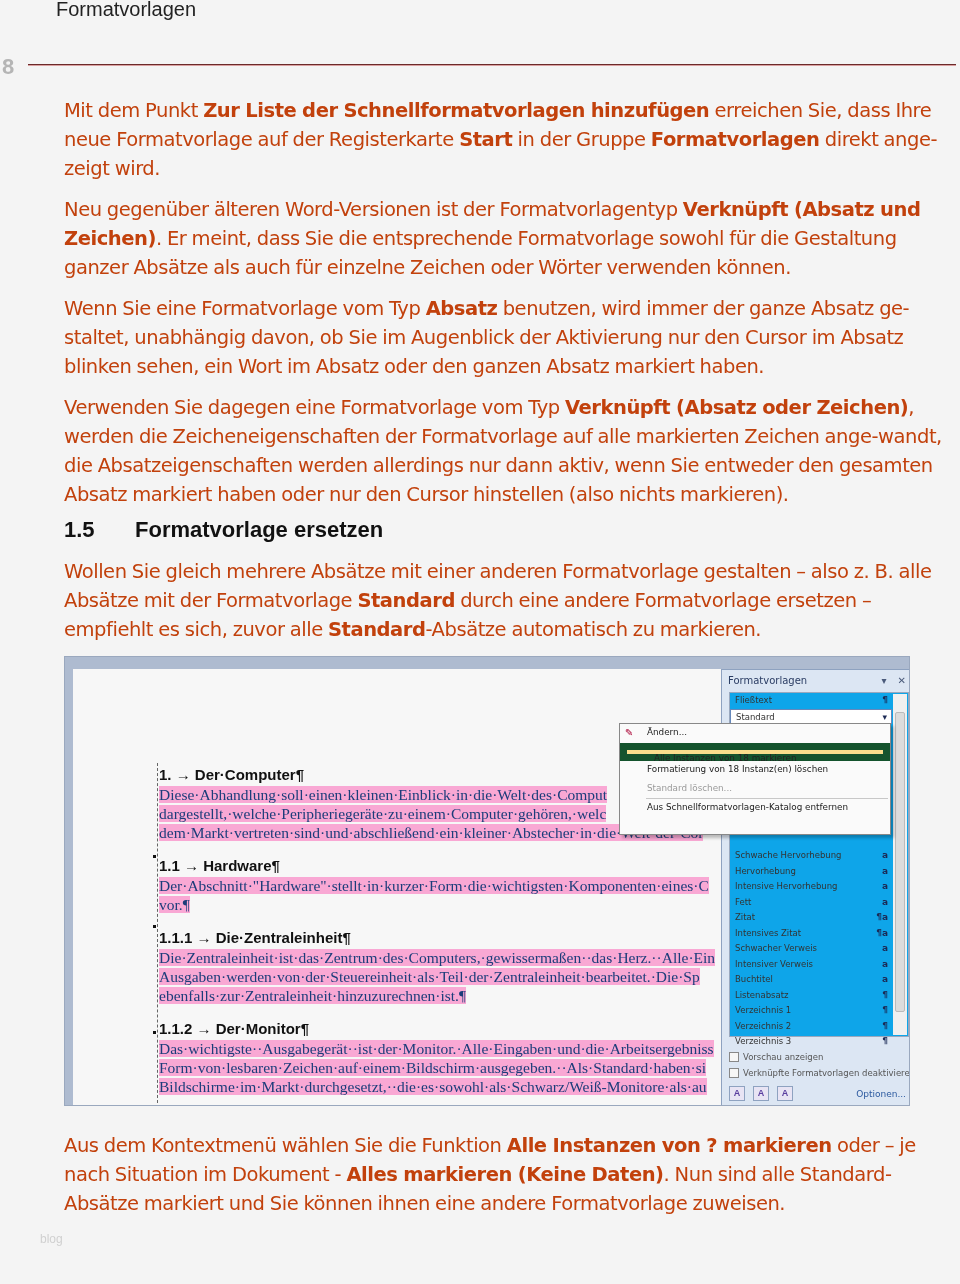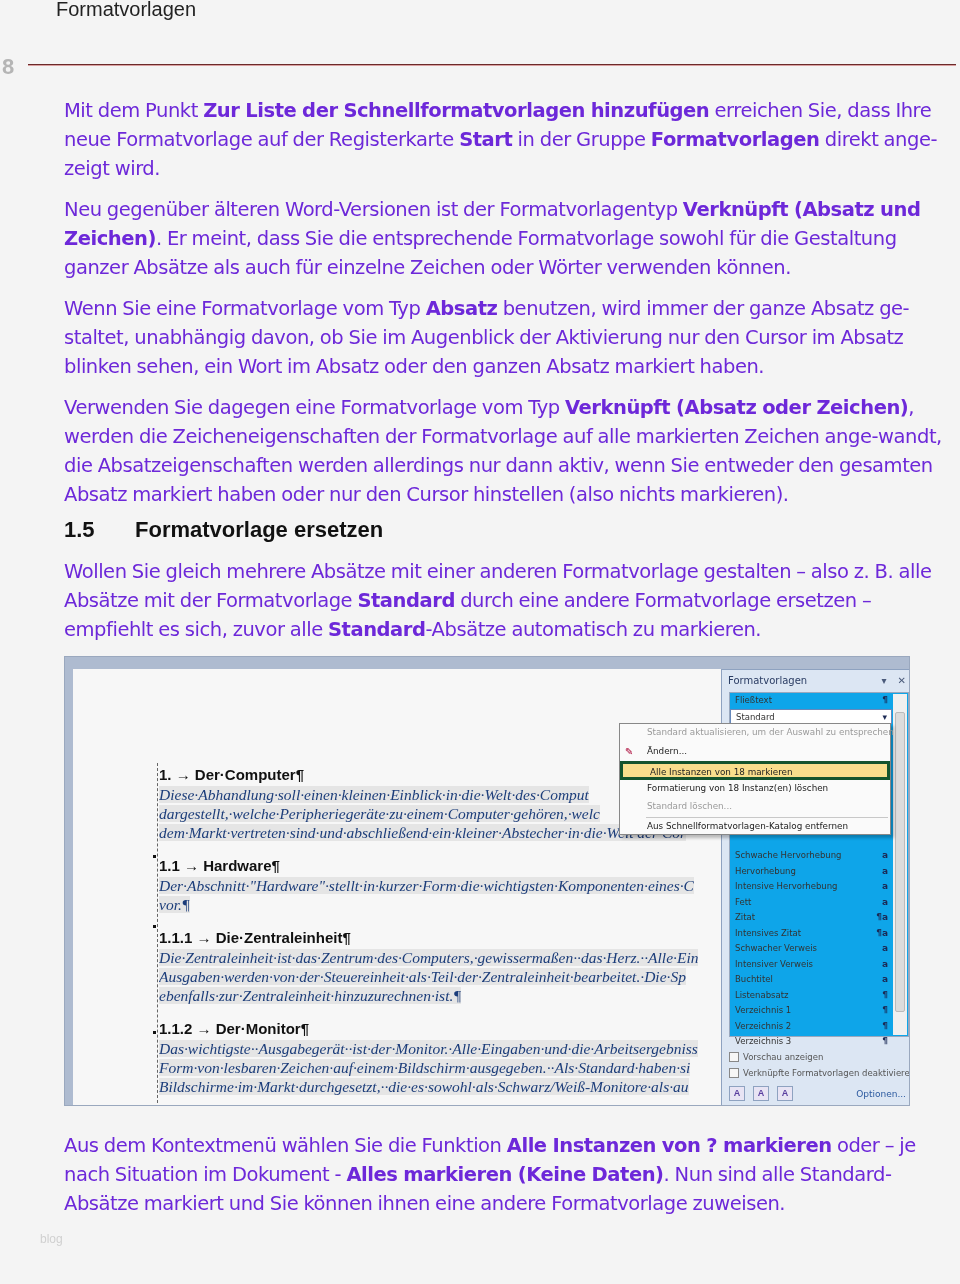--- a/index.html
+++ b/index.html
@@ -3,34 +3,34 @@
 <meta charset="utf-8">
 <style>
   * { box-sizing: border-box; margin: 0; padding: 0; }
   html, body { width: 960px; height: 1284px; overflow: hidden; }
   body { background: #f4f4f4; font-family: "Liberation Sans", sans-serif; color: #1a1a1a; position: relative; }
 
   .running-head { position: absolute; left: 56px; top: -2px; font-size: 20px; color: #222; font-family: "Liberation Sans", sans-serif; }
   .page-num { position: absolute; left: 2px; top: 54px; font-size: 22px; font-weight: bold; color: #b5b5b5; font-family: "Liberation Sans", sans-serif; }
   .rule { position: absolute; left: 28px; right: 4px; top: 64px; height: 2px; background: #6b2a2a; border-bottom: 1px solid #d9a0a0; }
 
-  .body-text { position: absolute; left: 64px; width: 880px; font-family: "DejaVu Sans", sans-serif; font-size: 19.5px; line-height: 29px; color: #6d28d9; letter-spacing: -0.45px; word-spacing: -0.5px; }
+  .body-text { position: absolute; left: 64px; width: 880px; font-family: "DejaVu Sans", sans-serif; font-size: 19.5px; line-height: 29px; color: #c2410c; letter-spacing: -0.45px; word-spacing: -0.5px; }
   .body-text b { font-weight: bold; }
   .p { margin-bottom: 12px; }
 
   .h2 { position: absolute; left: 64px; top: 517px; font-family: "Liberation Sans", sans-serif; font-weight: bold; font-size: 22px; color: #111; }
   .h2 .num { display: inline-block; width: 71px; }
 
   
   .shot { position: absolute; left: 64px; top: 656px; width: 846px; height: 450px; background: #aebbd0; border: 1px solid #9aa8be; overflow: hidden; }
   .shot-page { position: absolute; left: 8px; top: 12px; width: 830px; height: 436px; background: #f7f7f7; }
   .doc { position: absolute; left: 86px; top: 96px; width: 720px; font-family: "Liberation Serif", serif; font-size: 15.5px; line-height: 19px; color: #1c3d7a; }
   .doc .hd { font-family: "Liberation Sans", sans-serif; font-weight: bold; font-size: 15px; color: #111; line-height: 20px; margin-top: 10px; white-space: nowrap; }
   .doc .hd:first-child { margin-top: 0; }
-  .doc .sel { background: #e5e5e5; display: inline; white-space: nowrap; font-style: italic; }
+  .doc .sel { background: #f9a8d4; display: inline; white-space: nowrap; }
   .doc .line { white-space: nowrap; overflow: hidden; }
   .margin-line { position: absolute; left: 84px; top: 94px; width: 0; height: 340px; border-left: 1px dashed #666; }
   .bullet { position: absolute; left: 80px; width: 3px; height: 3px; background: #111; }
 
   
   .pane { position: absolute; left: 648px; top: 0px; width: 196px; height: 440px; background: #dce6f3; border: 1px solid #8ea2c0; }
   .pane-title { height: 20px; padding: 3px 6px; font-size: 10px; color: #2a3c63; font-family: "DejaVu Sans", sans-serif; display:flex; justify-content: space-between; align-items:center; }
   .pane-title .ctrls { color: #4a5a7a; font-size: 10px; letter-spacing: 4px; }
   .pane-list { position: absolute; left: 7px; top: 22px; width: 180px; height: 345px; background: #0ea5e9; border: 1px solid #9aa8be; }
   .pane-item { height: 15.5px; font-size: 8.5px; color: #333; font-family: "DejaVu Sans", sans-serif; padding: 2px 4px 0 5px; display: flex; justify-content: space-between; width: 162px; }
@@ -41,21 +41,21 @@
   .pane-check { position: absolute; left: 7px; font-size: 8.5px; color: #555; font-family: "DejaVu Sans", sans-serif; display: flex; align-items: center; gap: 4px; }
   .pane-check .box { width: 10px; height: 10px; border: 1px solid #888; background: #f6f6f6; }
   .pane-btns { position: absolute; left: 7px; top: 416px; display: flex; gap: 8px; }
   .pane-btn { width: 16px; height: 15px; border: 1px solid #8ea2c0; background: #e8e4f4; font-size: 9px; color: #5a3ea0; text-align: center; line-height: 13px; font-weight: bold; }
   .pane-opt { position: absolute; right: 10px; top: 419px; font-size: 9px; color: #2c5aa0; font-family: "DejaVu Sans", sans-serif; }
 
   
   .ctx { position: absolute; left: 546px; top: 54px; width: 272px; height: 112px; background: #fafafa; border: 1px solid #888; box-shadow: 3px 3px 3px rgba(0,0,0,0.25); font-family: "DejaVu Sans", sans-serif; font-size: 8.8px; color: #222; }
   .ctx-item { height: 18.5px; padding: 3px 0 0 27px; position: relative; white-space: nowrap; }
   .ctx-item.dis { color: #9a9a9a; }
-  .ctx-item.hl { background: #f9dd8c; border: 3px solid #14532d; }
+  .ctx-item.hl { background: #f9dd8c; border: 7px solid #14532d; }
   .ctx-item .ic { position: absolute; left: 5px; top: 3px; font-size: 10px; color: #a03; }
   .ctx-sep { height: 1px; background: #c8c8c8; margin: 0 2px 0 26px; }
 
   .watermark { position: absolute; left: 40px; top: 1232px; font-size: 12px; color: #d0d0d0; font-family: "Liberation Sans", sans-serif; }
 </style>
 </head>
 <body>
 
 <div class="running-head">Formatvorlagen</div>
 <div class="page-num">8</div>
@@ -179,21 +179,20 @@
         </div>
       <div class="pane-btns">
         <div class="pane-btn">A</div>
         <div class="pane-btn">A</div>
         <div class="pane-btn">A</div>
       </div>
       <div class="pane-opt">Optionen...</div>
     </div>
 
     <div class="ctx">
-      <div class="ctx-item dis">Standard aktualisieren, um der Auswahl zu entsprechen</div>
       <div class="ctx-item"><span class="ic">✎</span><span>Ändern...</span></div>
       <div class="ctx-item hl">Alle Instanzen von 18 markieren</div>
       <div class="ctx-item">Formatierung von 18 Instanz(en) löschen</div>
       <div class="ctx-item dis">Standard löschen...</div>
       <div class="ctx-sep"></div>
       <div class="ctx-item">Aus Schnellformatvorlagen-Katalog entfernen</div>
     </div>
   </div>
 </div>
 

